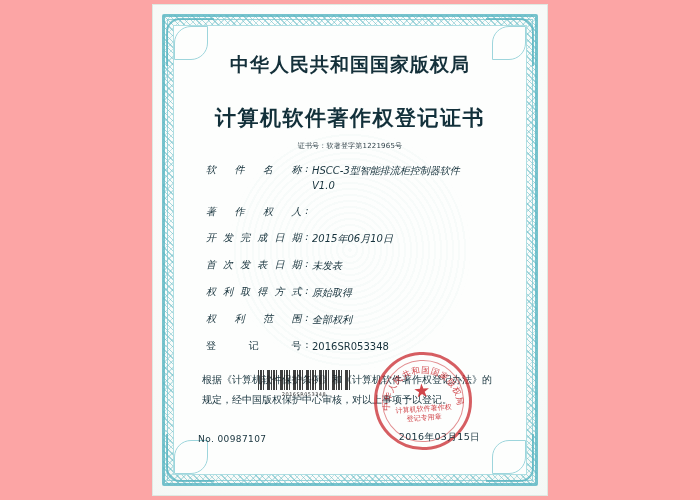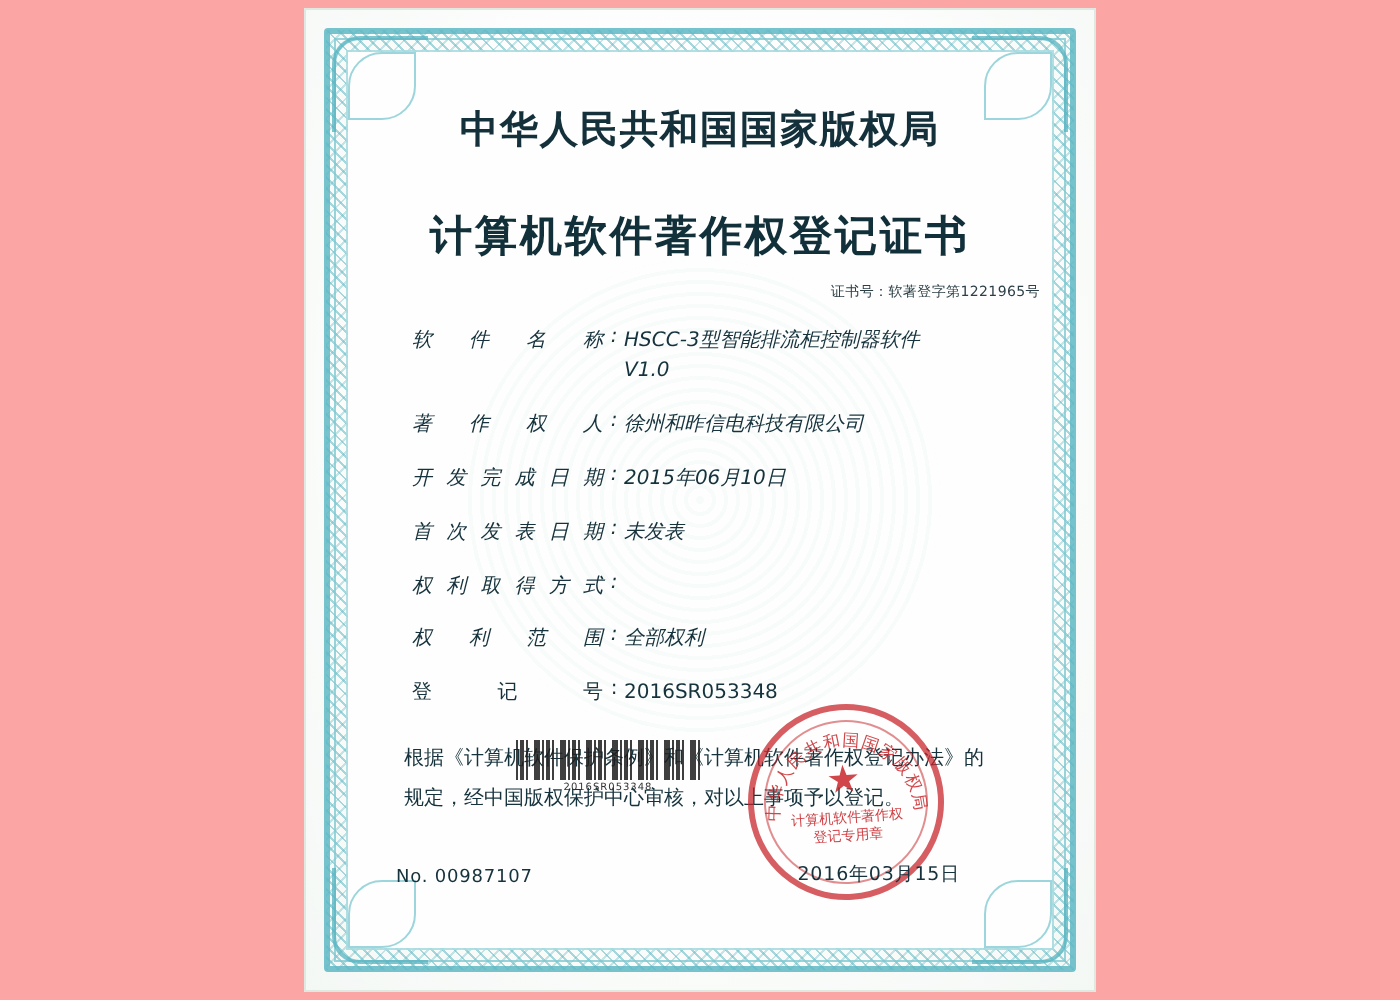--- a/index.html
+++ b/index.html
@@ -142,21 +142,21 @@
   .title-line2 {
     text-align: center;
     font-size: 21px;
     font-weight: bold;
     color: #12303a;
     letter-spacing: 1.5px;
     margin-top: 26px;
   }
 
   .cert-number {
-    text-align: right;
+    text-align: center;
     font-size: 7px;
     color: #2c3e46;
     margin-top: 9px;
     letter-spacing: .2px;
   }
 
   .fields {
     margin-top: 12px;
     padding-left: 26px;
     padding-right: 8px;
@@ -335,38 +335,38 @@
           <div class="field-colon">:</div>
           <div class="field-value">
             <span>HSCC-3型智能排流柜控制器软件</span>
             <span class="sub">V1.0</span>
           </div>
         </div>
 
         <div class="field-row gap-after">
           <div class="field-label">著作权人</div>
           <div class="field-colon">:</div>
-          <div class="field-value">徐州和昨信电科技有限公司</div>
         </div>
 
         <div class="field-row gap-after">
           <div class="field-label">开发完成日期</div>
           <div class="field-colon">:</div>
           <div class="field-value">2015年06月10日</div>
         </div>
 
         <div class="field-row gap-after">
           <div class="field-label">首次发表日期</div>
           <div class="field-colon">:</div>
           <div class="field-value">未发表</div>
         </div>
 
         <div class="field-row gap-after">
           <div class="field-label">权利取得方式</div>
           <div class="field-colon">:</div>
+          <div class="field-value">原始取得</div>
         </div>
 
         <div class="field-row gap-after">
           <div class="field-label">权利范围</div>
           <div class="field-colon">:</div>
           <div class="field-value">全部权利</div>
         </div>
 
         <div class="field-row">
           <div class="field-label">登记号</div>

